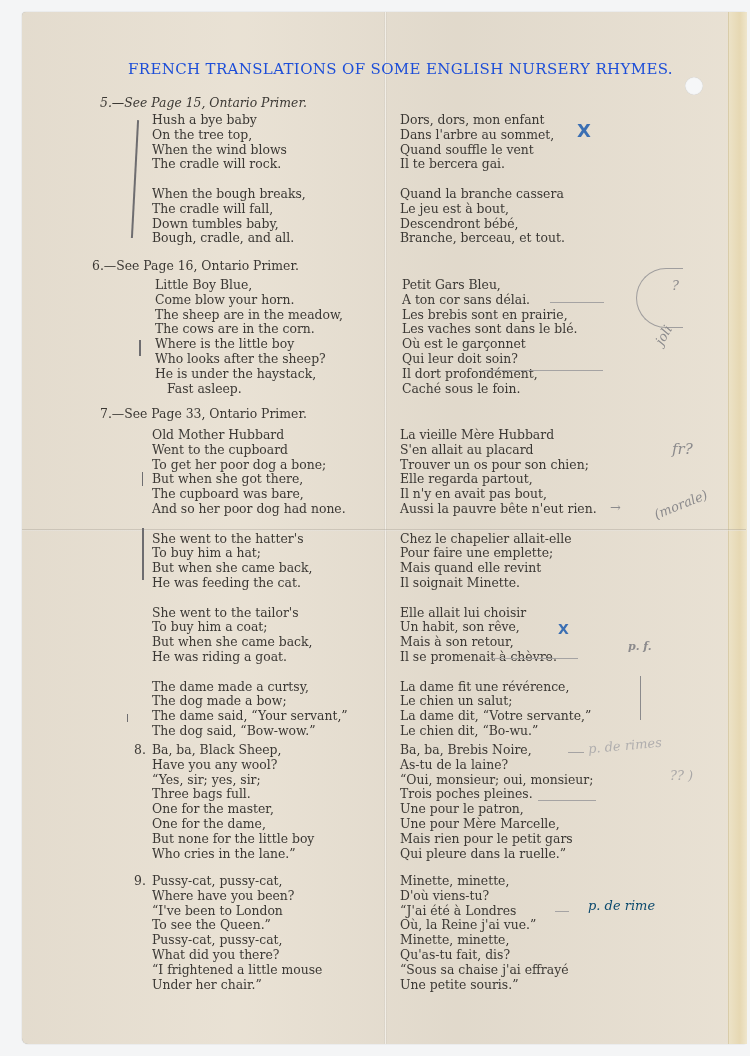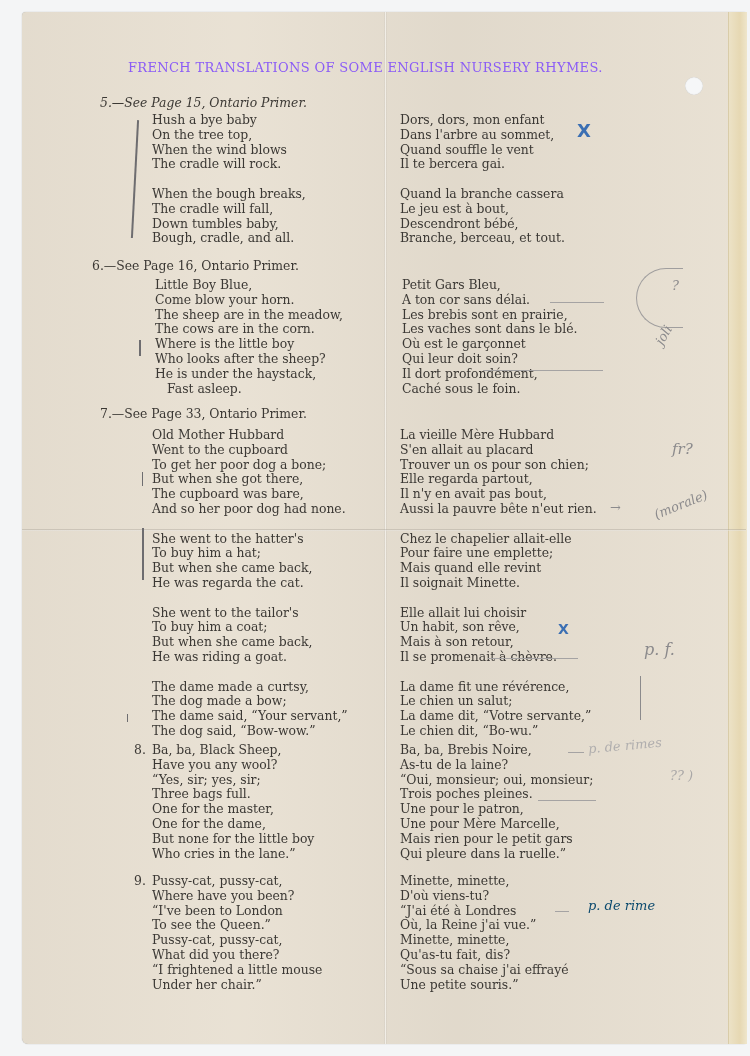--- a/index.html
+++ b/index.html
@@ -29,21 +29,21 @@
     position: absolute; left: 0; top: 517px; width: 724px; height: 2px;
     background: linear-gradient(180deg, rgba(120,110,95,0.35), rgba(255,255,255,0.5));
   }
   .hole {
     position: absolute; left: 663px; top: 65px; width: 18px; height: 18px;
     border-radius: 50%; background: #f6f7f8;
     box-shadow: inset 0 0 1px rgba(0,0,0,0.25);
   }
   .title {
     position: absolute; left: 128px; top: 60px; width: 500px;
-    font-size: 13px; letter-spacing: 0.35px; color: #8b5cf6;
+    font-size: 15px; letter-spacing: 0.35px; color: #1d4ed8;
     white-space: nowrap;
   }
   .text { color: #3b3834; font-size: 12.4px; line-height: 14.8px; white-space: nowrap; }
   .heading { position: absolute; }
   .col { position: absolute; }
   .line { display: block; height: 14.8px; }
   .indent { padding-left: 12px; }
   .num { position: absolute; }
   .pencil {
     position: absolute; color: #8b8a8c; font-family: "DejaVu Serif", serif;
@@ -119,21 +119,21 @@
     <span class="line">Old Mother Hubbard</span>
     <span class="line">Went to the cupboard</span>
     <span class="line">To get her poor dog a bone;</span>
     <span class="line">But when she got there,</span>
     <span class="line">The cupboard was bare,</span>
     <span class="line">And so her poor dog had none.</span>
     <span class="line">&nbsp;</span>
     <span class="line">She went to the hatter's</span>
     <span class="line">To buy him a hat;</span>
     <span class="line">But when she came back,</span>
-    <span class="line">He was regarda the cat.</span>
+    <span class="line">He was feeding the cat.</span>
     <span class="line">&nbsp;</span>
     <span class="line">She went to the tailor's</span>
     <span class="line">To buy him a coat;</span>
     <span class="line">But when she came back,</span>
     <span class="line">He was riding a goat.</span>
     <span class="line">&nbsp;</span>
     <span class="line">The dame made a curtsy,</span>
     <span class="line">The dog made a bow;</span>
     <span class="line">The dame said, “Your servant,”</span>
     <span class="line">The dog said, “Bow-wow.”</span>
@@ -215,21 +215,21 @@
 <div class="mark-line" style="left:142px; top:528px; width:1.5px; height:52px;"></div>
 <div class="mark-line" style="left:127px; top:714px; width:1px; height:8px;"></div>
 <div class="mark-line" style="left:640px; top:676px; width:1px; height:44px; background:#8b8a8c;"></div>
 
 <div class="pencil" style="left:636px; top:268px; width:46px; height:58px; border:1px solid #a09e9e; border-right:none; border-radius:30px 0 0 30px; font-style:normal;"></div>
 <div class="pencil" style="left:672px; top:278px;">?</div>
 <div class="pencil" style="left:652px; top:340px; transform:rotate(-60deg); transform-origin:left top;">joli</div>
 <div class="pencil" style="left:672px; top:440px; font-size:15px;">fr?</div>
 <div class="pencil" style="left:610px; top:500px;">→</div>
 <div class="pencil" style="left:652px; top:508px; transform:rotate(-22deg); transform-origin:left top;">(morale)</div>
-<div class="pencil" style="left:644px; top:640px; font-size:16px;">p. f.</div>
+<div class="pencil" style="left:628px; top:640px; font-size:11px;font-weight:bold;">p. f.</div>
 <div class="pencil" style="left:588px; top:738px; color:#b0aeae; transform:rotate(-5deg);">p. de rimes</div>
 <div class="pencil" style="left:670px; top:768px; color:#a9a7a7;">?? )</div>
 <div class="pencil" style="left:588px; top:898px; color:#0c4a6e;">p. de rime</div>
 
 <div class="pencil-line" style="left:550px; top:302px; width:54px;"></div>
 <div class="pencil-line" style="left:483px; top:370px; width:120px;"></div>
 <div class="pencil-line" style="left:488px; top:658px; width:90px;"></div>
 <div class="pencil-line" style="left:568px; top:752px; width:16px;"></div>
 <div class="pencil-line" style="left:538px; top:800px; width:58px;"></div>
 <div class="pencil-line" style="left:555px; top:911px; width:14px;"></div>

